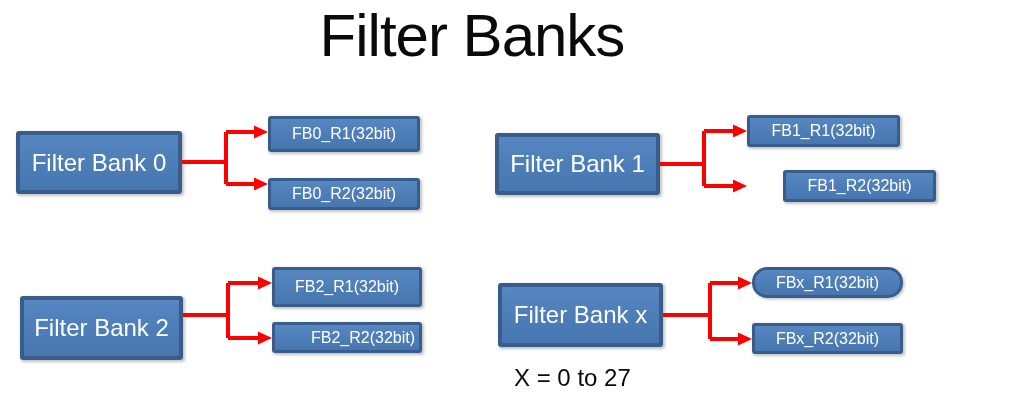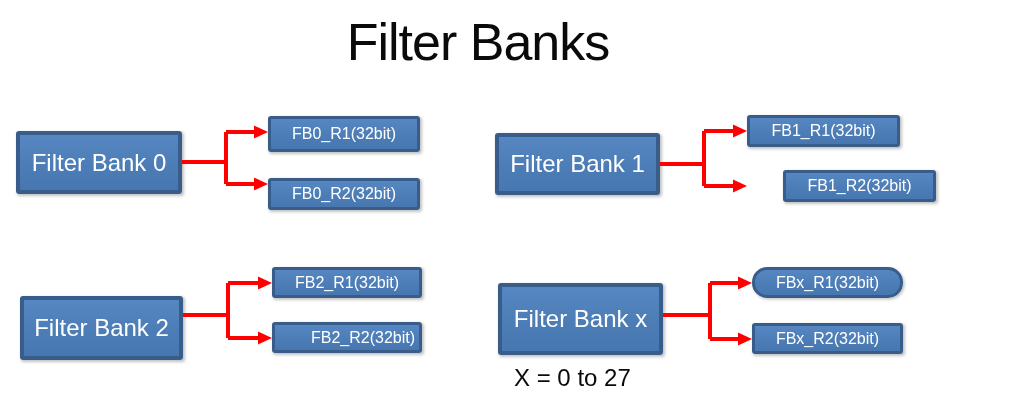--- a/index.html
+++ b/index.html
@@ -2,22 +2,22 @@
 <html><head>
 <meta charset="utf-8">
 <style>
   html,body { margin:0; padding:0; background:#ffffff; }
   .canvas {
     position:relative; width:1024px; height:415px; background:#ffffff;
     font-family:"Liberation Sans", sans-serif; overflow:hidden;
   }
   .title {
     position:absolute; left:0; top:2px; width:944px; text-align:center;
-    font-size:52px; line-height:68px; font-weight:400; color:#0a0a0a;
-    letter-spacing:-1px; margin:6px;
+    font-size:60px; line-height:68px; font-weight:400; color:#0a0a0a;
+    letter-spacing:-1px; margin:0;
   }
   .box {
     position:absolute; box-sizing:border-box;
     display:flex; align-items:center; justify-content:center;
     background:linear-gradient(180deg,#5787c2 0%,#4c7db6 55%,#4877b0 100%);
     border:4px solid #385d8a; border-radius:3px;
     color:#ffffff; text-align:center;
     box-shadow:1.5px 1.5px 3px rgba(120,120,120,0.45);
   }
   .bank { font-size:24px; }
@@ -28,25 +28,25 @@
   .r0a { left:268px; top:116px; width:152px; height:36px; }
   .r0b { left:268px; top:178px; width:152px; height:32px; }
   .c0  { left:180px; top:110px; }
   
   .b1  { left:495px; top:133px; width:165px; height:62px; }
   .r1a { left:747px; top:115px; width:153px; height:32px; }
   .r1b { left:747px; top:170px; width:153px; height:32px;margin-left:36px; }
   .c1  { left:658px; top:108px; }
   
   .b2  { left:20px;  top:296px; width:163px; height:64px; }
-  .r2a { left:272px; top:267px; width:150px; height:31px; }
+  .r2a { left:272px; top:267px; width:150px; height:40px; }
   .r2b { left:272px; top:322px; width:150px; height:31px;padding-left:32px; }
   .c2  { left:181px; top:262px; }
   
-  .b3  { left:498px; top:283px; width:165px; height:72px; }
+  .b3  { left:498px; top:283px; width:165px; height:64px; }
   .r3a { left:752px; top:267px; width:151px; height:31px;border-radius:15px; }
   .r3b { left:752px; top:323px; width:151px; height:31px; }
   .c3  { left:661px; top:262px; }
 
   .conn { position:absolute; overflow:visible; }
   .conn path { stroke:#ff0000; stroke-width:4; fill:none; }
   .conn polygon { fill:#ff0000; }
 
   .footnote {
     position:absolute; left:514px; top:364px; width:200px;

